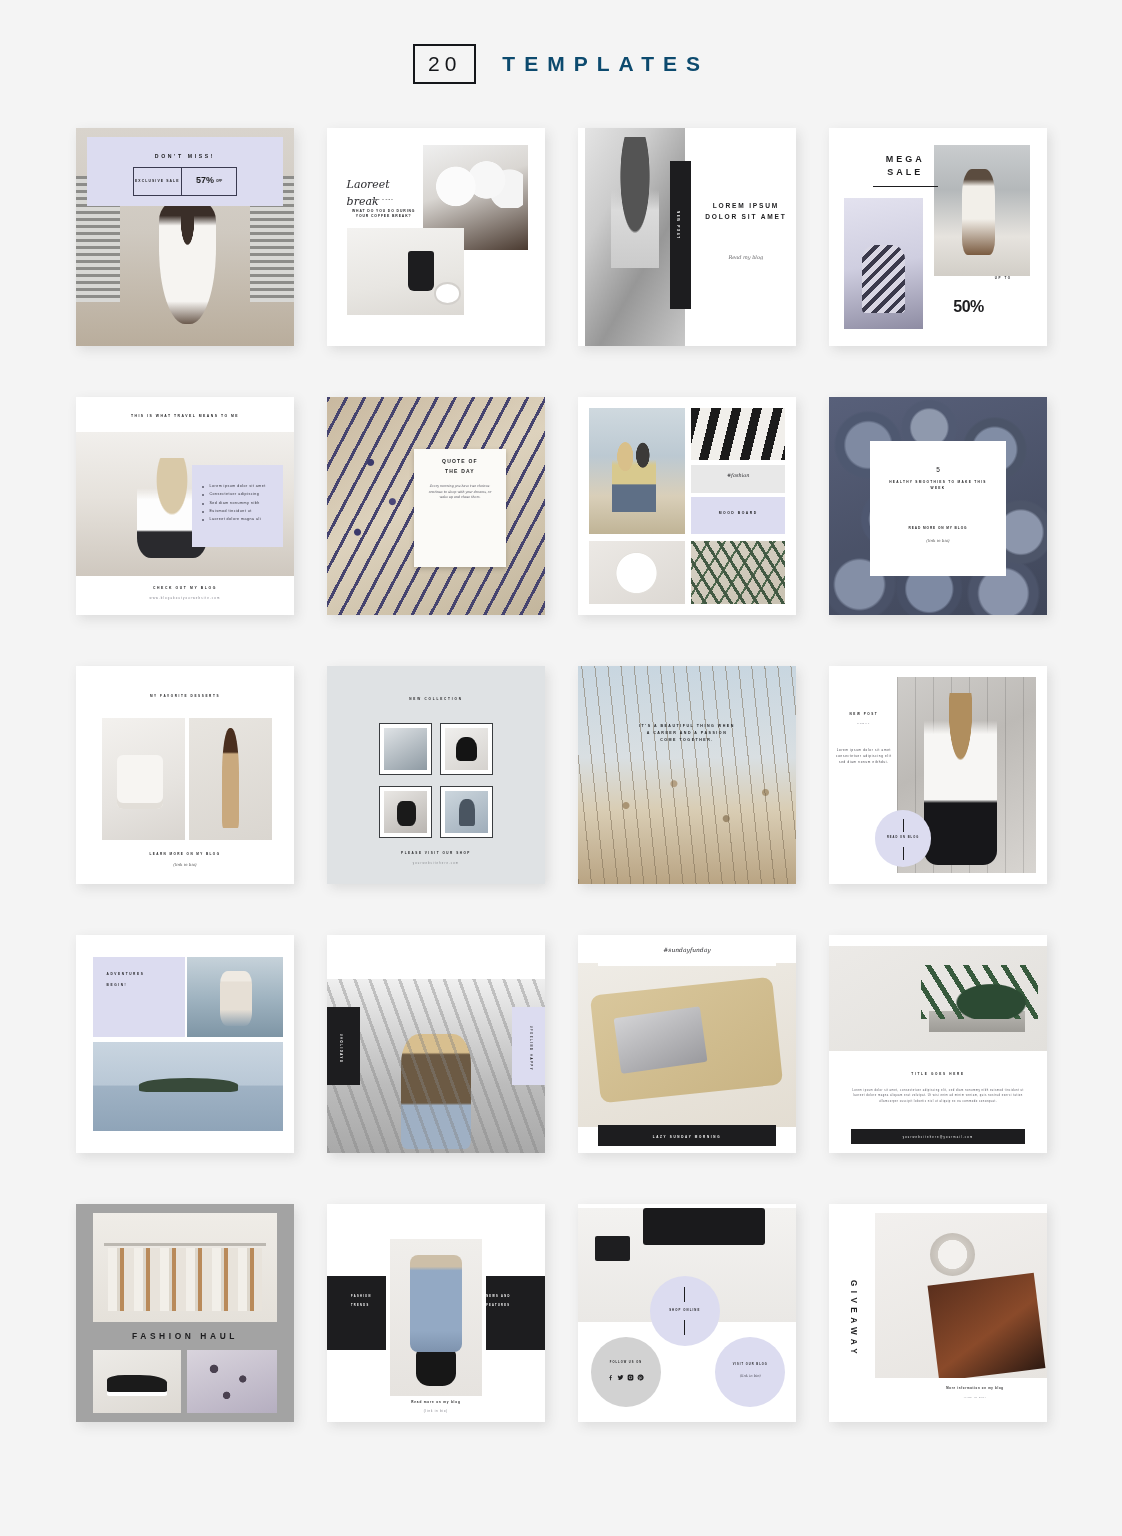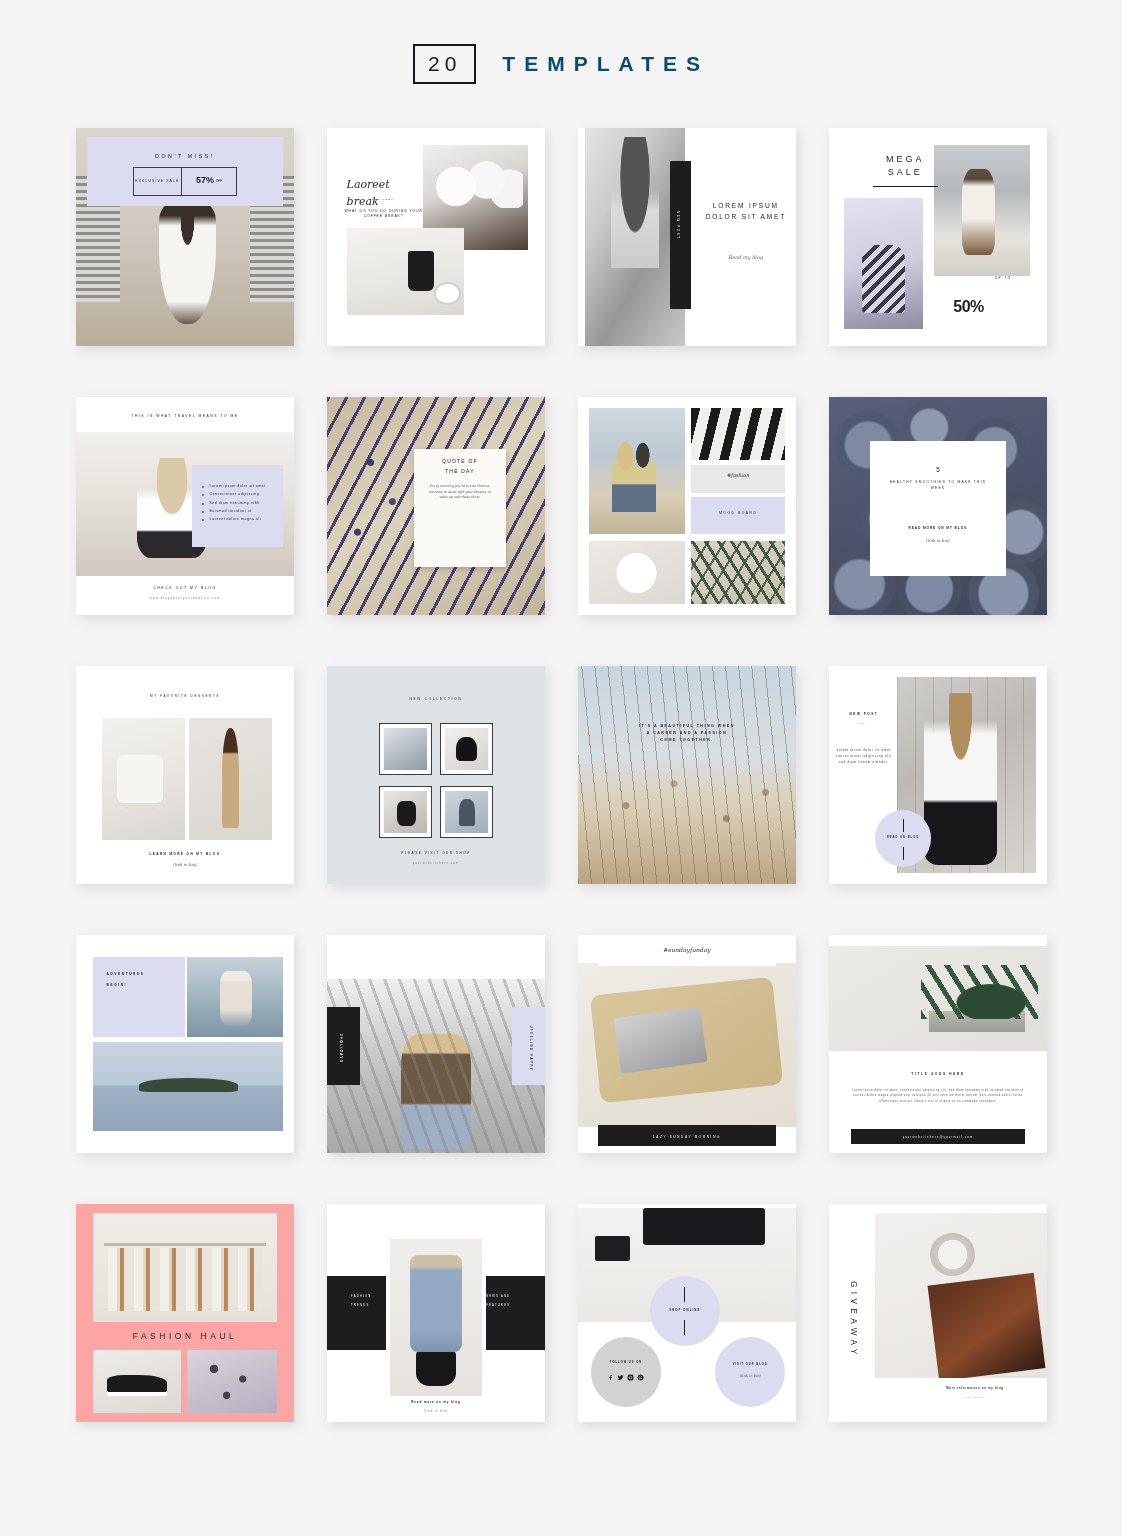--- a/index.html
+++ b/index.html
@@ -199,21 +199,21 @@
   .ph-give{background:linear-gradient(160deg,#f2f0ee 0%,#e7e4e0 100%);}
   .ph-give:after{content:"";position:absolute;left:34%;top:40%;width:62%;height:58%;
       background:linear-gradient(150deg,#5a2f1d,#8a4a2a 55%,#2e1a12);transform:rotate(-7deg);}
   .ph-give:before{content:"";position:absolute;left:32%;top:12%;width:26%;height:26%;
       background:radial-gradient(circle,#f3f1ee 0 46%,#cfcac3 48%,#b6b0a8 100%);border-radius:50%;}
 
   
   .lav { background: #dcdcf0; }
   .blk { background: #1d1d1f; }
   .t { position: absolute; color: #1d1d1f; line-height: 1.55; }
-  .caps { text-transform: uppercase; font-weight: 400; }
+  .caps { text-transform: uppercase; font-weight: 700; }
   .script { font-family: "DejaVu Serif", serif; font-style: italic; font-weight: 400; color:#2a2a2e; }
   .center { text-align: center; }
   .rule { position:absolute; background:#1d1d1f; }
   .vtext { writing-mode: vertical-rl; }
 
   
   .bullets { position:absolute; font-size:3.6px; letter-spacing:.5px; color:#2c2c33; line-height:2.3; }
   .bullets li { list-style: none; position: relative; padding-left: 7px; }
   .bullets li:before { content:""; position:absolute; left:0; top:4px; width:2px;height:2px;background:#5b5b6b;border-radius:50%; }
 
@@ -419,21 +419,21 @@
       <div class="inner" style="background:#fff;">
         <div class="ph ph-plant" style="left:0;top:5%;width:100%;height:48%;"></div>
         <div class="t caps center" style="left:10%;top:63%;width:80%;font-size:3.1px;letter-spacing:1.7px;font-weight:700;">TITLE GOES HERE</div>
         <div class="t center" style="left:10%;top:70%;width:80%;font-size:2.7px;letter-spacing:.5px;line-height:2.1;color:#53535c;">Lorem ipsum dolor sit amet, consectetuer adipiscing elit, sed diam nonummy nibh euismod tincidunt ut laoreet dolore magna aliquam erat volutpat. Ut wisi enim ad minim veniam, quis nostrud exerci tation ullamcorper suscipit lobortis nisl ut aliquip ex ea commodo consequat.</div>
         <div class="blk" style="position:absolute;left:10%;bottom:4%;width:80%;height:7%;"></div>
         <div class="t center" style="left:10%;bottom:6%;width:80%;color:#fff;font-size:2.6px;letter-spacing:1.2px;">yourwebsitehere@yourmail.com</div>
       </div>
     </div>
 
     <div class="card">
-      <div class="inner" style="background:#fca5a5;">
+      <div class="inner" style="background:#a3a3a3;">
         <div class="ph ph-rack" style="left:8%;top:4%;width:84%;height:50%;"></div>
         <div class="t caps center" style="left:6%;top:58%;width:88%;font-size:8.4px;letter-spacing:3.6px;">FASHION HAUL</div>
         <div class="ph ph-shoe" style="left:8%;top:67%;width:40%;height:29%;"></div>
         <div class="ph ph-dress2" style="left:51%;top:67%;width:41%;height:29%;"></div>
       </div>
     </div>
 
     <div class="card">
       <div class="inner" style="background:#fff;">
         <div class="ph ph-jeans" style="left:29%;top:16%;width:42%;height:72%;"></div>

